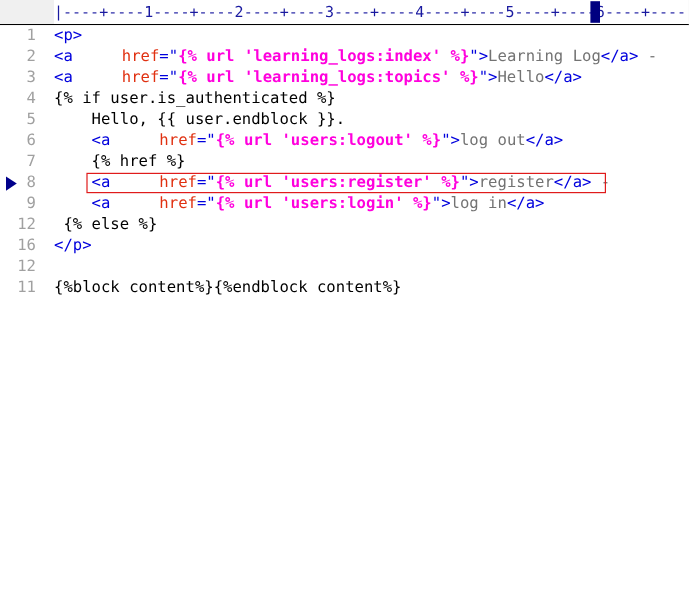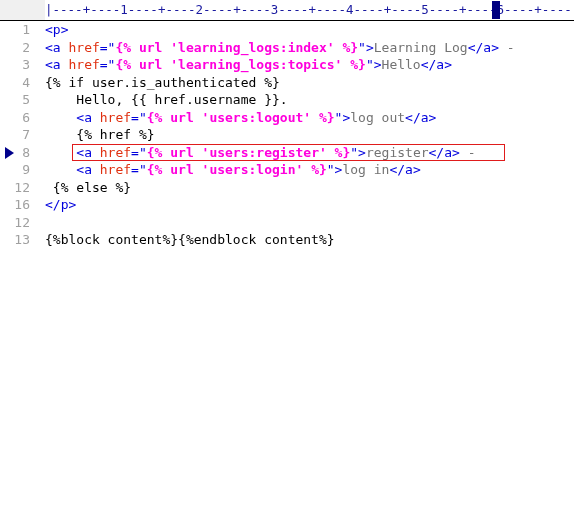--- a/index.html
+++ b/index.html
@@ -108,42 +108,42 @@
     top: 0px;
     width: 433px;
     height: 17px;
     border: 1px solid #e01b1b;
     box-sizing: border-box;
     pointer-events: none;
   }
 
   
   .t-tag   { color: #0000dd; }
-  .t-attr  { color: #e03010; }
+  .t-attr  { color: #e03010; margin-left: 33px; }
   .t-tmpl  { color: #ff00dd; font-weight: bold; }
   .t-text  { color: #737373; }
   .t-plain { color: #000000; }
 </style>
 </head>
 <body>
 
 <div class="ruler">
   <div class="ruler-gutter"></div>
   <div class="ruler-start"></div>
   <div class="ruler-track">|----+----1----+----2----+----3----+----4----+----5----+----6----+----</div>
   <div class="ruler-caret" id="ruler-caret" style="left: 492px;"></div>
 </div>
 
 <div class="editor" id="editor">
     <div class="code-line"><span class="lineno">1</span><span class="codetext"><span class="t-tag">&lt;p&gt;</span></span></div>
     <div class="code-line"><span class="lineno">2</span><span class="codetext"><span class="t-tag">&lt;a </span><span class="t-attr">href</span><span class="t-tag">="</span><span class="t-tmpl">{% url 'learning_logs:index' %}</span><span class="t-tag">"&gt;</span><span class="t-text">Learning Log</span><span class="t-tag">&lt;/a&gt;</span><span class="t-text"> -</span></span></div>
     <div class="code-line"><span class="lineno">3</span><span class="codetext"><span class="t-tag">&lt;a </span><span class="t-attr">href</span><span class="t-tag">="</span><span class="t-tmpl">{% url 'learning_logs:topics' %}</span><span class="t-tag">"&gt;</span><span class="t-text">Hello</span><span class="t-tag">&lt;/a&gt;</span></span></div>
     <div class="code-line"><span class="lineno">4</span><span class="codetext"><span class="t-plain">{% if user.is_authenticated %}</span></span></div>
-    <div class="code-line"><span class="lineno">5</span><span class="codetext"><span class="t-plain">    Hello, {{ href.username }}.</span></span></div>
+    <div class="code-line"><span class="lineno">5</span><span class="codetext"><span class="t-plain">    Hello, {{ user.endblock }}.</span></span></div>
     <div class="code-line"><span class="lineno">6</span><span class="codetext"><span class="t-plain">    </span><span class="t-tag">&lt;a </span><span class="t-attr">href</span><span class="t-tag">="</span><span class="t-tmpl">{% url 'users:logout' %}</span><span class="t-tag">"&gt;</span><span class="t-text">log out</span><span class="t-tag">&lt;/a&gt;</span></span></div>
     <div class="code-line"><span class="lineno">7</span><span class="codetext"><span class="t-plain">    {% href %}</span></span></div>
     <div class="code-line"><div class="marker-arrow"></div><span class="lineno">8</span><span class="codetext"><span class="t-plain">    </span><span class="t-tag">&lt;a </span><span class="t-attr">href</span><span class="t-tag">="</span><span class="t-tmpl">{% url 'users:register' %}</span><span class="t-tag">"&gt;</span><span class="t-text">register</span><span class="t-tag">&lt;/a&gt;</span><span class="t-text"> -</span></span><div class="highlight-box" style="left: 72px; width: 433px;"></div></div>
     <div class="code-line"><span class="lineno">9</span><span class="codetext"><span class="t-plain">    </span><span class="t-tag">&lt;a </span><span class="t-attr">href</span><span class="t-tag">="</span><span class="t-tmpl">{% url 'users:login' %}</span><span class="t-tag">"&gt;</span><span class="t-text">log in</span><span class="t-tag">&lt;/a&gt;</span></span></div>
     <div class="code-line"><span class="lineno">12</span><span class="codetext"><span class="t-plain"> {% else %}</span></span></div>
     <div class="code-line"><span class="lineno">16</span><span class="codetext"><span class="t-tag">&lt;/p&gt;</span></span></div>
     <div class="code-line"><span class="lineno">12</span><span class="codetext"></span></div>
-    <div class="code-line"><span class="lineno">13</span><span class="codetext"><span class="t-plain">{%block content%}{%endblock content%}</span></span></div>
+    <div class="code-line"><span class="lineno">11</span><span class="codetext"><span class="t-plain">{%block content%}{%endblock content%}</span></span></div>
   </div>
 
 </body></html>

